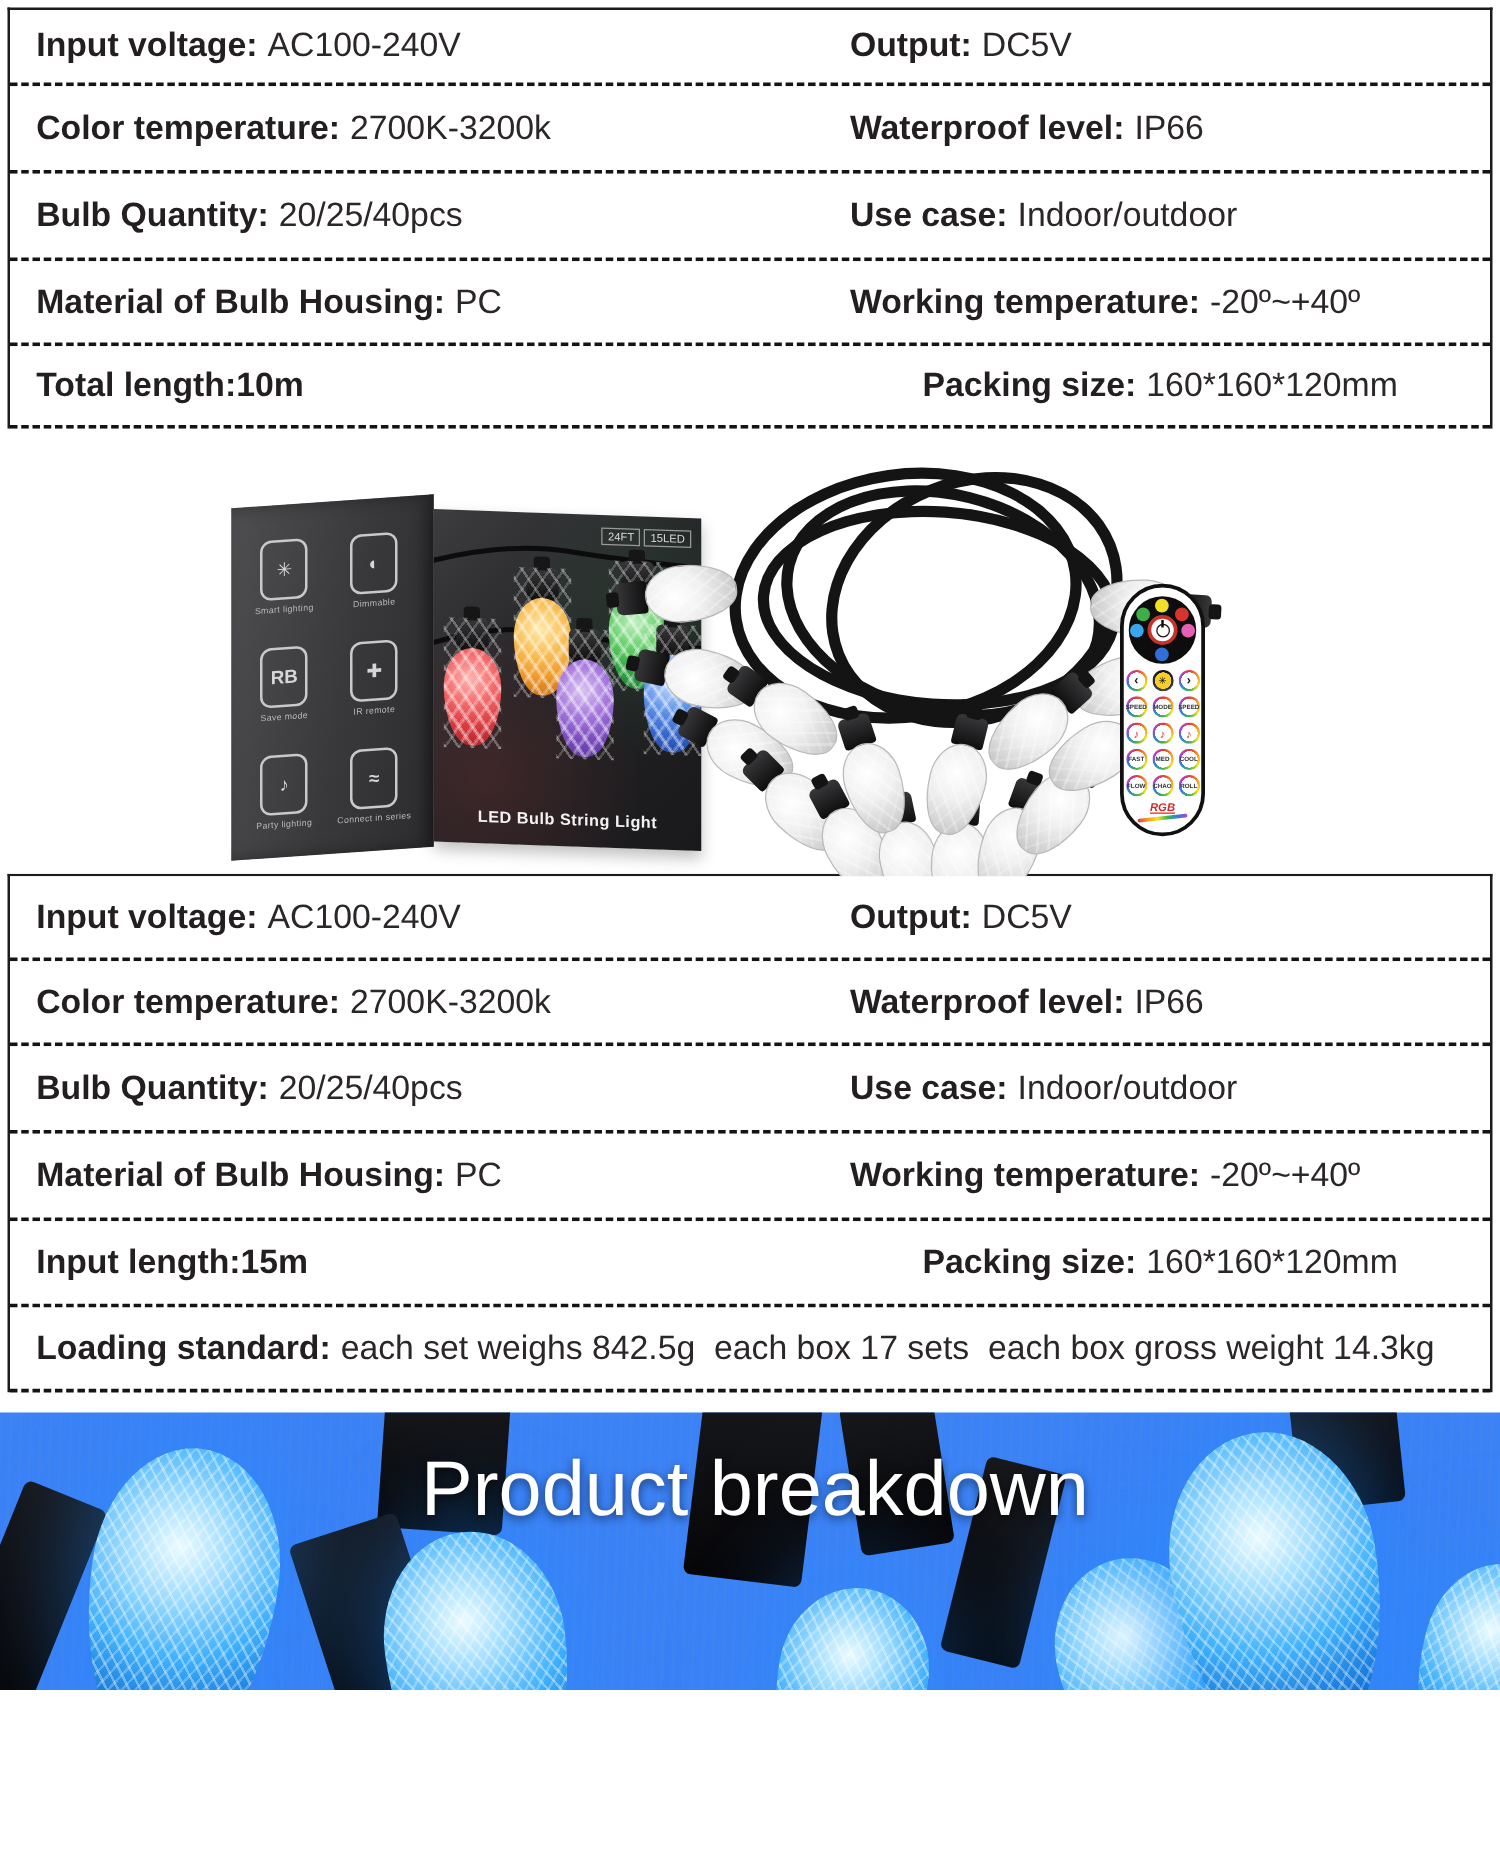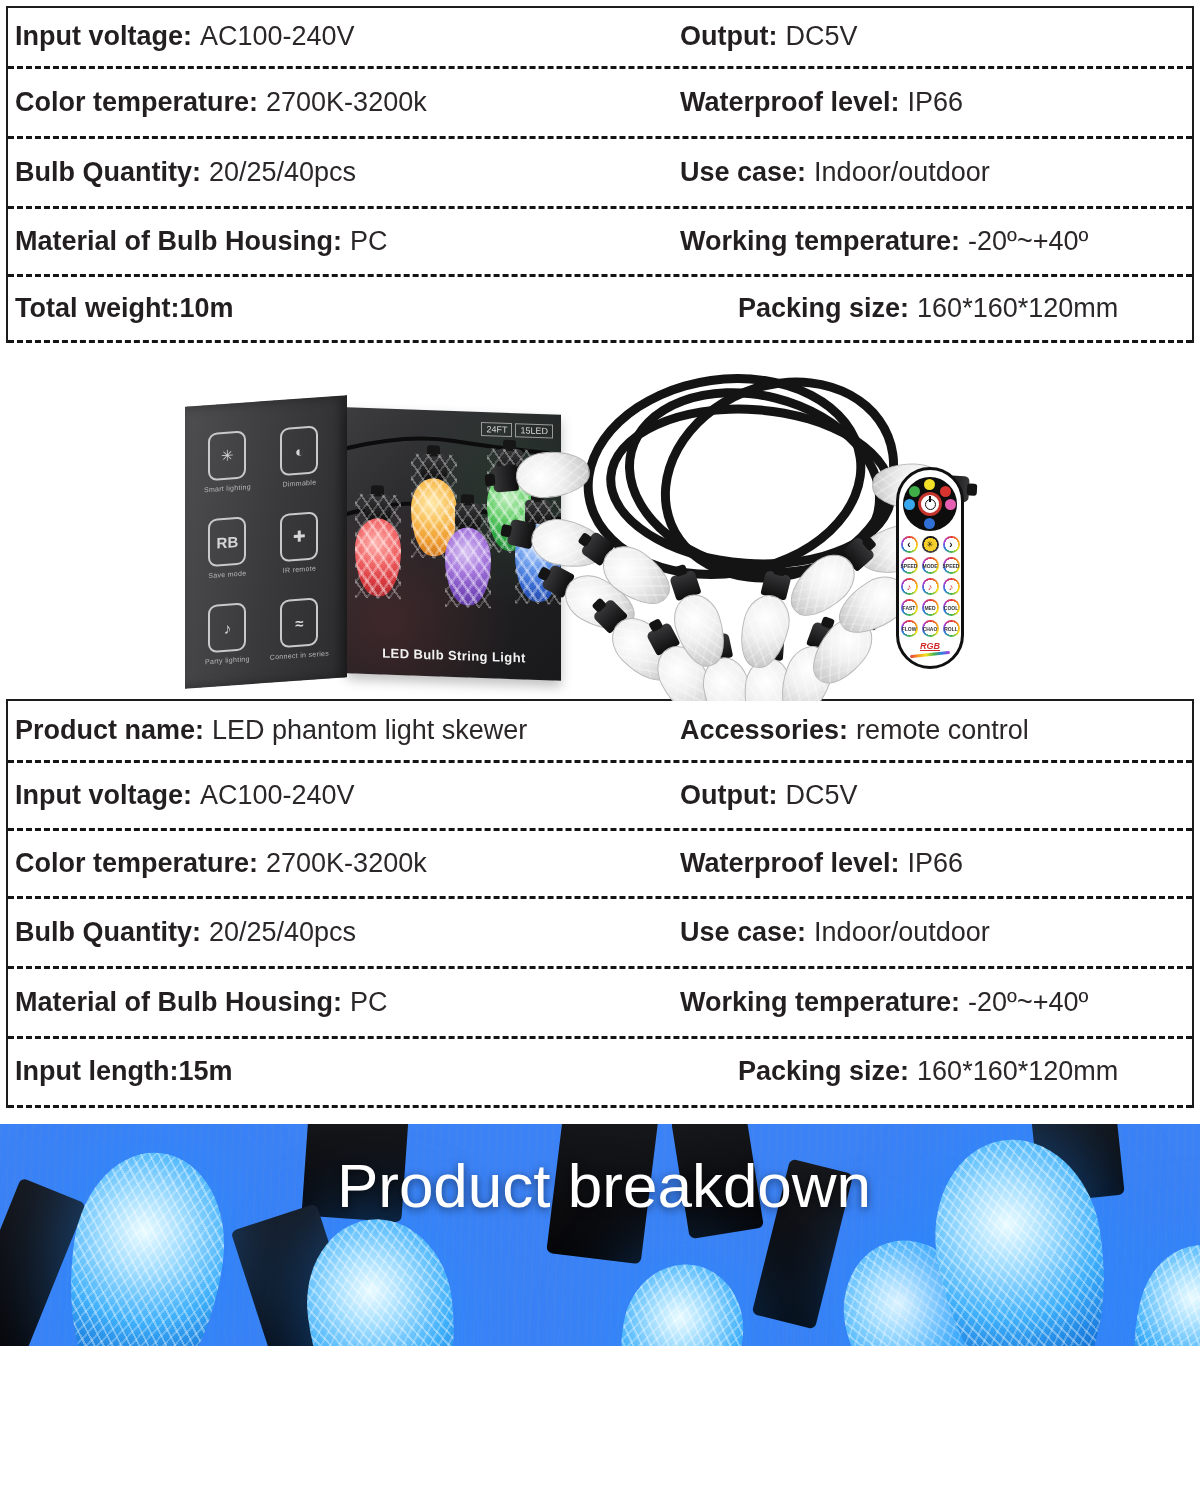--- a/index.html
+++ b/index.html
@@ -7,21 +7,21 @@
        font-family:"Liberation Sans","DejaVu Sans",sans-serif;color:#231f20;}
 
   
   .spec-table{margin:0 6px;border:2px solid #1c1c1c;border-bottom:none;}
   .spec-table.first{margin-top:6px;}
   .row{position:relative;display:flex;align-items:center;box-sizing:border-box;
        border-bottom:3px dashed #141414;background:#fff;}
   .h61{height:61px}.h62{height:62px}.h66{height:66px}.h68{height:68px}
   .h69{height:69px}.h70{height:70px}.h76{height:76px}
   .cell{font-size:27px;line-height:1.1;white-space:nowrap;}
-  .cell.left{padding-left:7px;text-align:center;}
+  .cell.left{padding-left:21px;text-align:center;}
   .cell.right{position:absolute;left:672px;top:50%;transform:translateY(-50%);}
   .cell.right.indent{left:730px;}
   .lbl{font-weight:700;color:#231f20;}
   .val{font-weight:400;color:#2b2728;margin-left:8px;white-space:pre-wrap;}
 
   
   .photos{position:relative;height:356px;background:#fff;}
 
   
   .pbox{position:absolute;left:183px;top:52px;width:378px;height:300px;}
@@ -142,21 +142,21 @@
   </div>
   <div class="row h70">
     <div class="cell left"><span class="lbl">Bulb Quantity:</span><span class="val">20/25/40pcs</span></div>
     <div class="cell right"><span class="lbl">Use case:</span><span class="val">Indoor/outdoor</span></div>
   </div>
   <div class="row h68">
     <div class="cell left"><span class="lbl">Material of Bulb Housing:</span><span class="val">PC</span></div>
     <div class="cell right"><span class="lbl">Working temperature:</span><span class="val">-20º~+40º</span></div>
   </div>
   <div class="row h66">
-    <div class="cell left"><span class="lbl">Total weight:10m</span><span class="val"></span></div>
+    <div class="cell left"><span class="lbl">Total length:10m</span><span class="val"></span></div>
     <div class="cell right indent"><span class="lbl">Packing size:</span><span class="val">160*160*120mm</span></div>
   </div>
 </div>
 
 <div class="photos">
 
   <div class="pbox">
     <div class="box-side">
       <div class="feat-grid">
         <div class="feat">
@@ -327,43 +327,42 @@
         <div class="rb">FLOW</div>
         <div class="rb">CHAO</div>
         <div class="rb">ROLL</div>
       </div>
     </div>
     <div class="rgb-brand"><span>RGB</span><i></i></div>
   </div>
 </div>
 
 <div class="spec-table">
-  <div class="row h62">
-    <div class="cell left"><span class="lbl">Product name:</span><span class="val">LED phantom light skewer</span></div>
-    <div class="cell right"><span class="lbl">Accessories:</span><span class="val">remote control</span></div>
-  </div>
   <div class="row h68">
     <div class="cell left"><span class="lbl">Input voltage:</span><span class="val">AC100-240V</span></div>
     <div class="cell right"><span class="lbl">Output:</span><span class="val">DC5V</span></div>
   </div>
   <div class="row h68">
     <div class="cell left"><span class="lbl">Color temperature:</span><span class="val">2700K-3200k</span></div>
     <div class="cell right"><span class="lbl">Waterproof level:</span><span class="val">IP66</span></div>
   </div>
   <div class="row h70">
     <div class="cell left"><span class="lbl">Bulb Quantity:</span><span class="val">20/25/40pcs</span></div>
     <div class="cell right"><span class="lbl">Use case:</span><span class="val">Indoor/outdoor</span></div>
   </div>
   <div class="row h70">
     <div class="cell left"><span class="lbl">Material of Bulb Housing:</span><span class="val">PC</span></div>
     <div class="cell right"><span class="lbl">Working temperature:</span><span class="val">-20º~+40º</span></div>
   </div>
   <div class="row h69">
     <div class="cell left"><span class="lbl">Input length:15m</span><span class="val"></span></div>
     <div class="cell right indent"><span class="lbl">Packing size:</span><span class="val">160*160*120mm</span></div>
+  </div>
+  <div class="row h68">
+    <div class="cell left"><span class="lbl">Loading standard:</span><span class="val">each set weighs 842.5g  each box 17 sets  each box gross weight 14.3kg</span></div>
   </div>
 </div>
 
 <div class="gap"></div>
 
 <div class="banner">
   <div class="streaks"></div>
 
   <div class="bsock" style="left:305px;top:-10px;width:100px;height:105px;transform:rotate(4deg);"></div>
   <div class="bsock" style="left:555px;top:-15px;width:95px;height:150px;transform:rotate(7deg);"></div>

